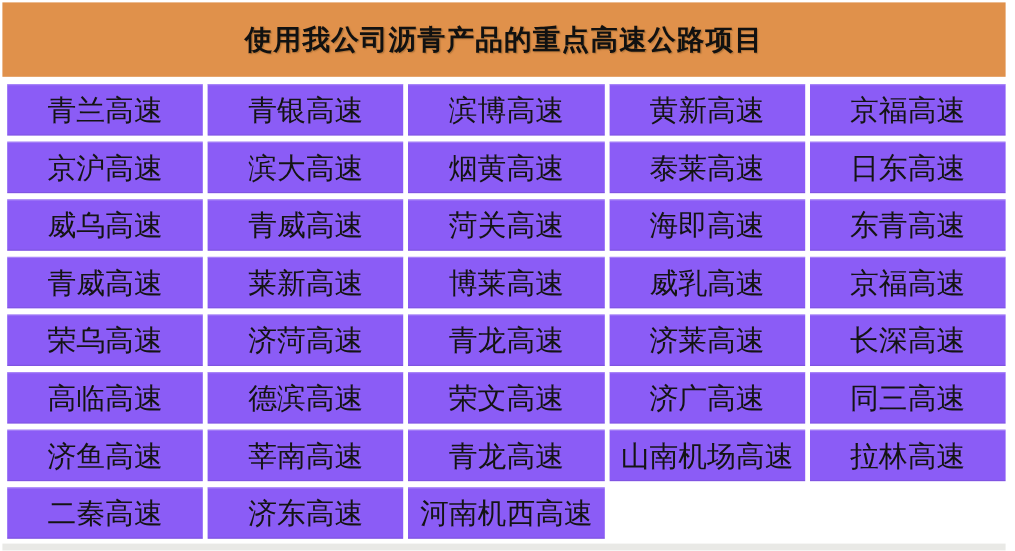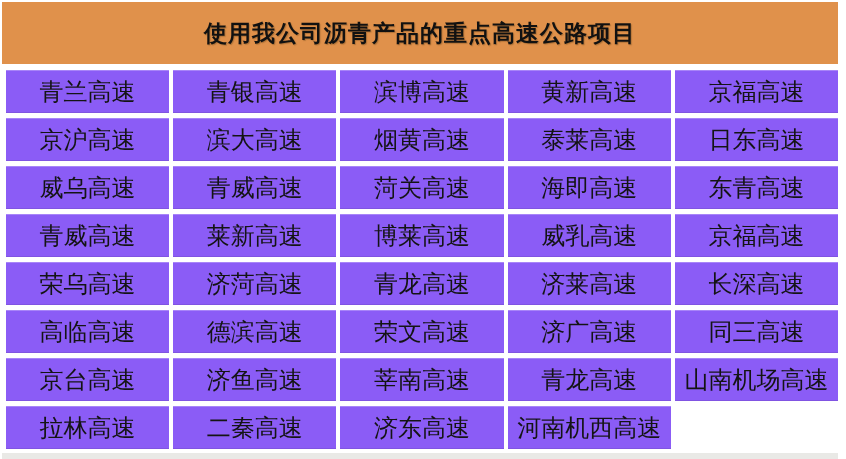--- a/index.html
+++ b/index.html
@@ -97,21 +97,20 @@
       <div class="cell">荣乌高速</div>
       <div class="cell">济菏高速</div>
       <div class="cell">青龙高速</div>
       <div class="cell">济莱高速</div>
       <div class="cell">长深高速</div>
       <div class="cell">高临高速</div>
       <div class="cell">德滨高速</div>
       <div class="cell">荣文高速</div>
       <div class="cell">济广高速</div>
       <div class="cell">同三高速</div>
-      <div class="cell">京台高速</div>
       <div class="cell">济鱼高速</div>
       <div class="cell">莘南高速</div>
       <div class="cell">青龙高速</div>
       <div class="cell">山南机场高速</div>
       <div class="cell">拉林高速</div>
       <div class="cell">二秦高速</div>
       <div class="cell">济东高速</div>
       <div class="cell">河南机西高速</div>
     </div>
 

